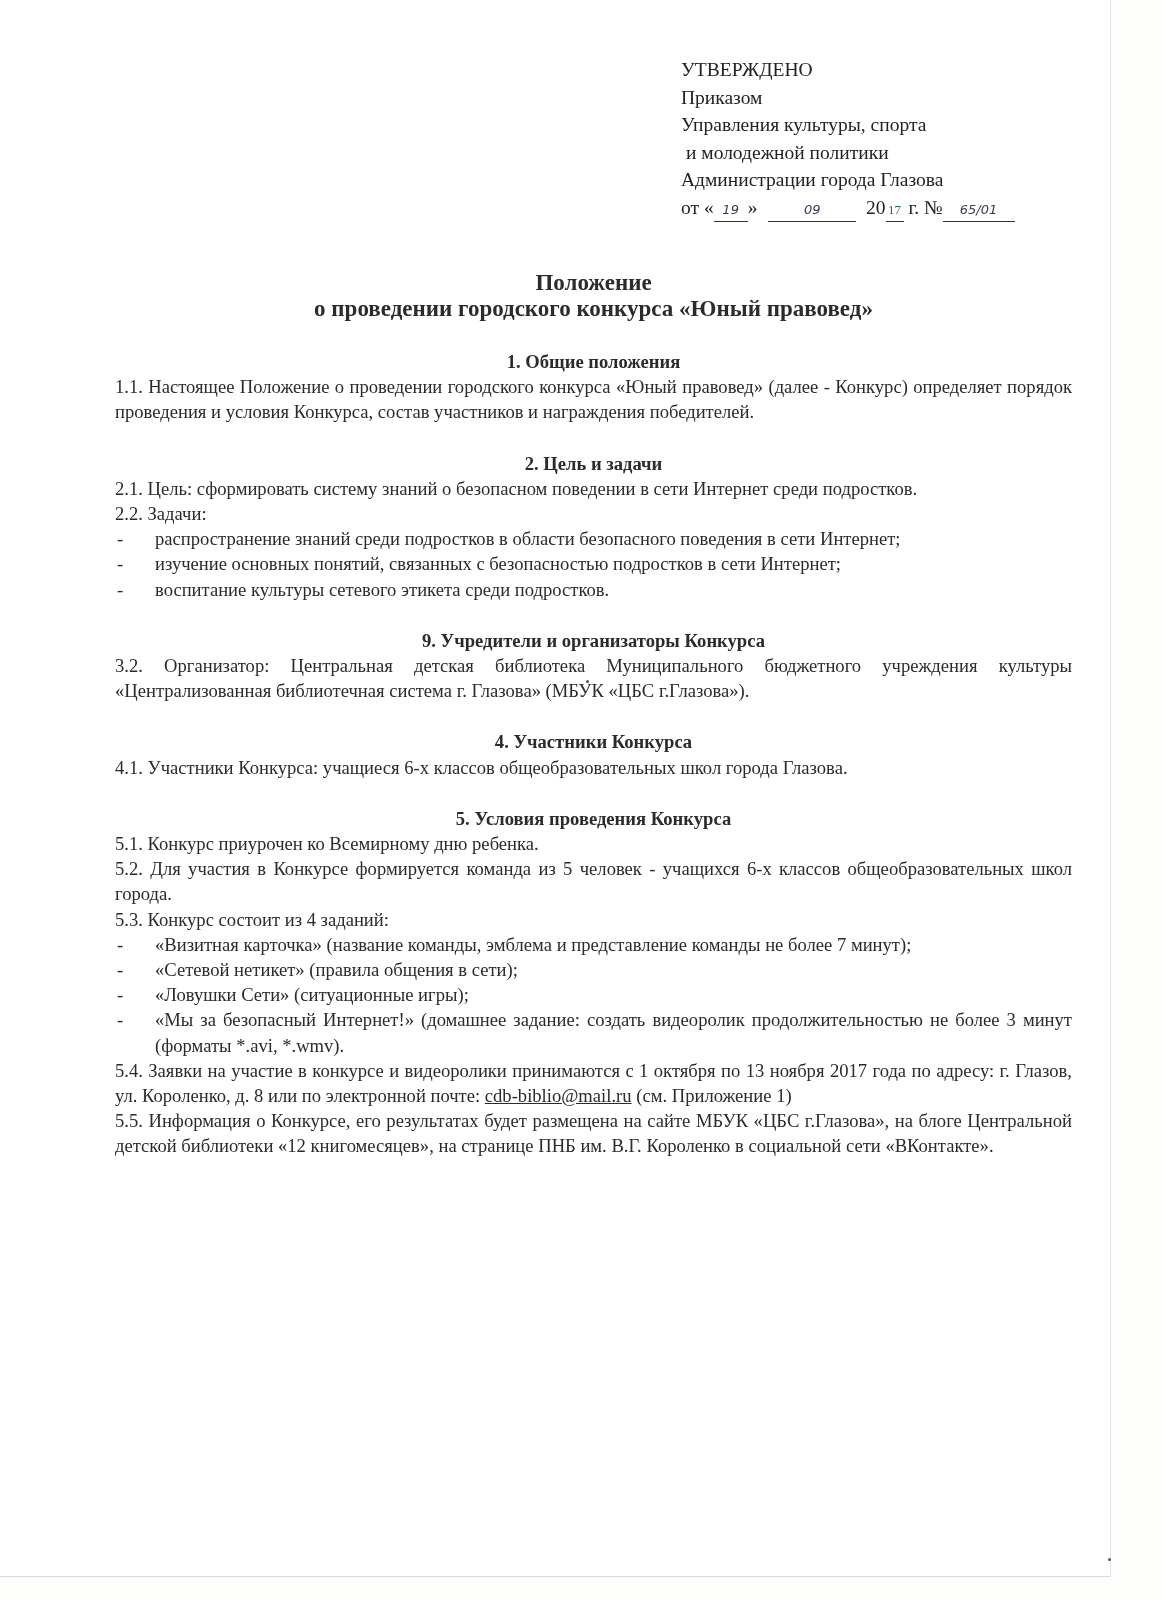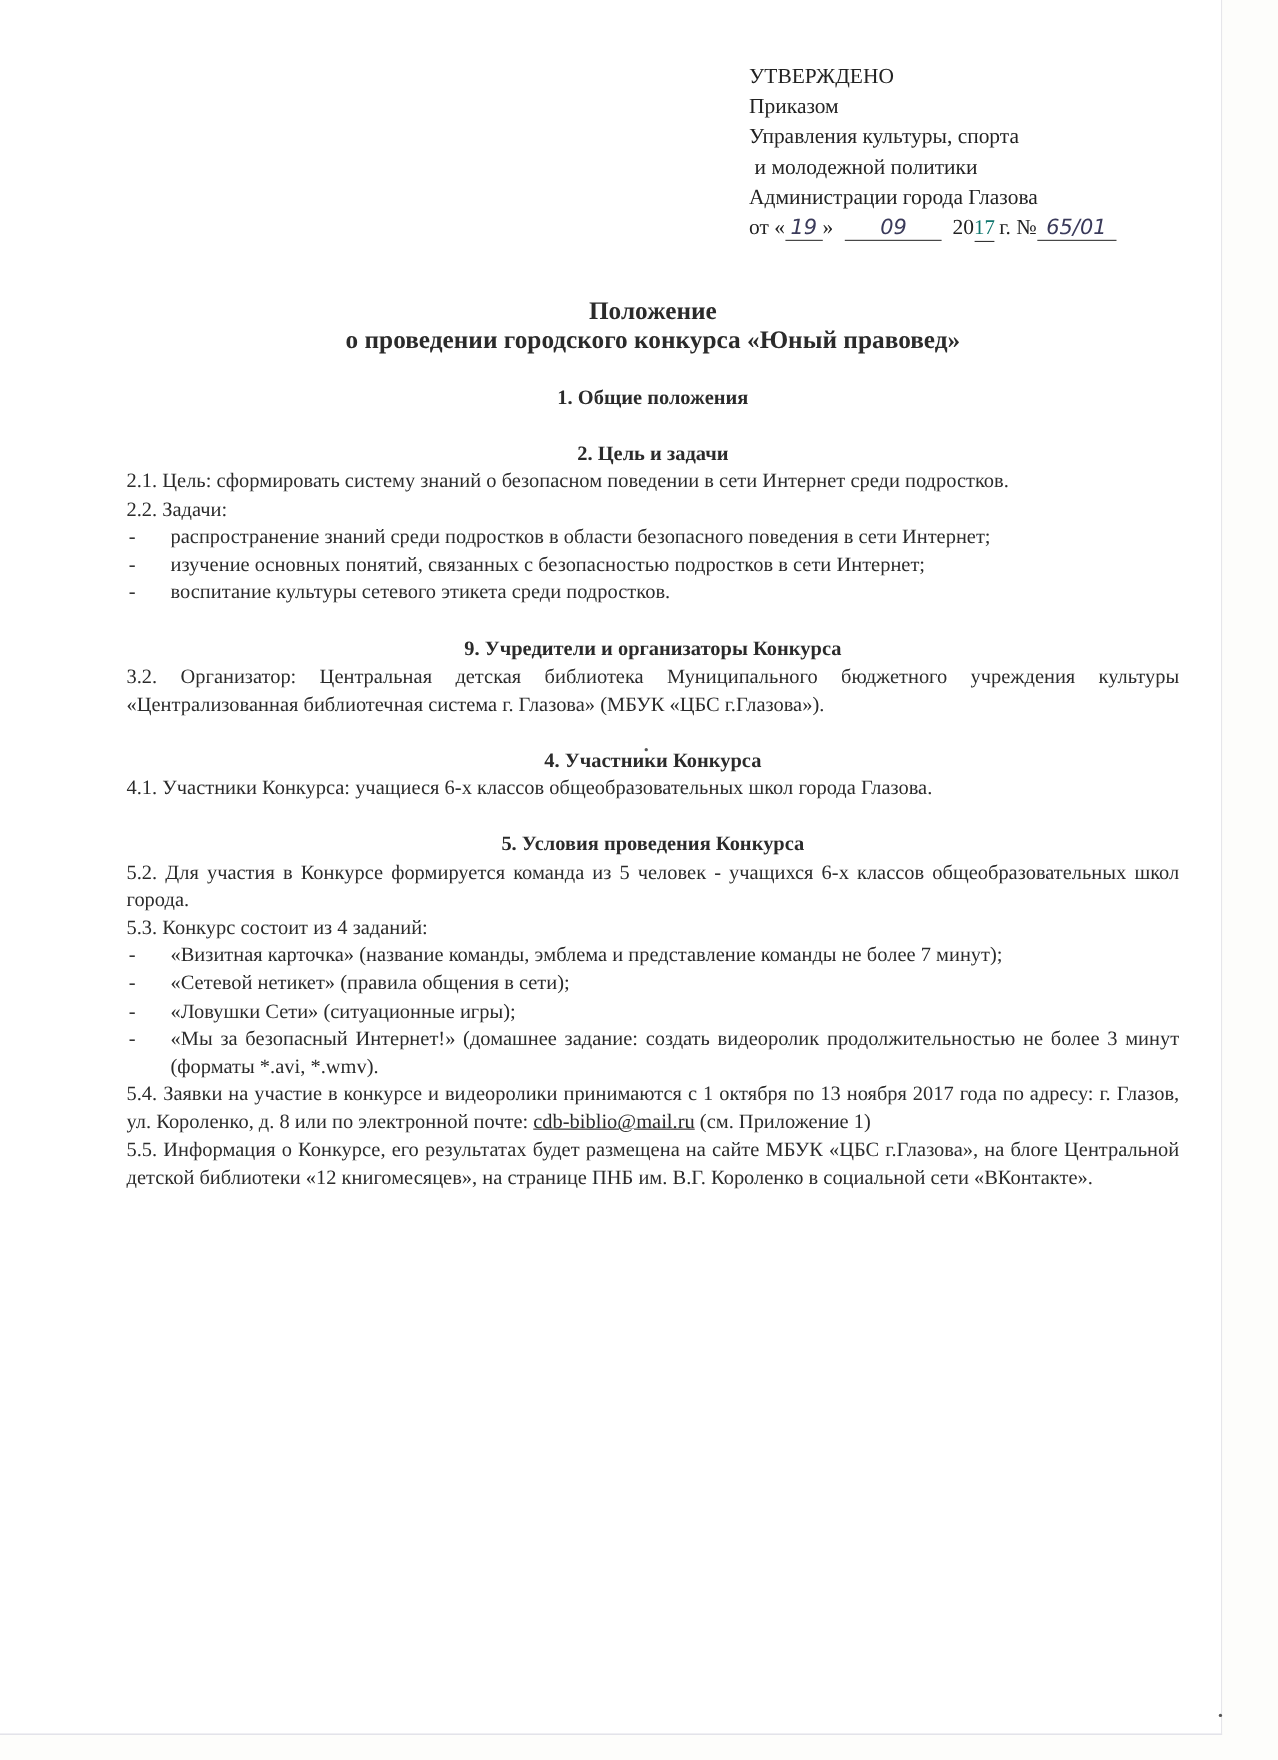--- a/index.html
+++ b/index.html
@@ -19,21 +19,21 @@
   .sheet { position: absolute; left: 0; top: 0; width: 1162px; height: 1600px; }
 
   .approval {
     position: absolute; left: 681px; top: 56px;
     font-size: 19.5px; line-height: 27.5px; color: #222;
   }
   .approval div { white-space: nowrap; }
   .approval .indent { padding-left: 5px; }
   .hand {
     font-family: "DejaVu Sans", sans-serif; font-style: italic;
-    color: #3a3a5a; font-size: 19px; display: inline-block;
+    color: #3a3a5a; font-size: 13px; display: inline-block;
     border-bottom: 1px solid #333; text-align: center; line-height: 22px;
   }
   .hand.day { width: 34px; }
   .hand.month { width: 88px; margin-left: 6px; }
   .hand.yr { width: 18px; font-style: normal; font-family: "Liberation Serif", serif; color:#0f766e; }
   .hand.num { width: 72px; }
 
   .content {
     position: absolute; left: 115px; top: 270px; width: 957px;
     font-size: 18.6px; line-height: 25.2px;
@@ -70,20 +70,21 @@
       &nbsp;<span>20</span><span class="hand yr">17</span><span> г. №</span><span class="hand num">65/01</span>
     </div>
   </div>
 
   <div class="content">
     <div class="title">Положение</div>
     <div class="title">о проведении городского конкурса «Юный правовед»</div>
     <div class="gap1"></div>
 
     <div class="h">1. Общие положения</div>
+    <div class="p">1.1. Настоящее Положение о проведении городского конкурса «Юный правовед» (далее - Конкурс) определяет порядок проведения и условия Конкурса, состав участников и награждения победителей.</div>
     <div class="gap2"></div>
 
     <div class="h">2. Цель и задачи</div>
     <div class="p">2.1. Цель: сформировать систему знаний о безопасном поведении в сети Интернет среди подростков.</div>
     <div class="p">2.2. Задачи:</div>
     <ul class="dash">
       <li><span class="dash-mark">-</span><span>распространение знаний среди подростков в области безопасного поведения в сети Интернет;</span></li>
       <li><span class="dash-mark">-</span><span>изучение основных понятий, связанных с безопасностью подростков в сети Интернет;</span></li>
       <li><span class="dash-mark">-</span><span>воспитание культуры сетевого этикета среди подростков.</span></li>
     </ul>
@@ -91,20 +92,21 @@
 
     <div class="h">9. Учредители и организаторы Конкурса</div>
     <div class="p">3.2. Организатор: Центральная детская библиотека Муниципального бюджетного учреждения культуры «Централизованная библиотечная система г. Глазова» (МБУК «ЦБС г.Глазова»).</div>
     <div class="gap2"></div>
 
     <div class="h">4. Участники Конкурса</div>
     <div class="p">4.1. Участники Конкурса: учащиеся 6-х классов общеобразовательных школ города Глазова.</div>
     <div class="gap2"></div>
 
     <div class="h">5. Условия проведения Конкурса</div>
+    <div class="p">5.1. Конкурс приурочен ко Всемирному дню ребенка.</div>
     <div class="p">5.2. Для участия в Конкурсе формируется команда из 5 человек - учащихся 6-х классов общеобразовательных школ города.</div>
     <div class="p">5.3. Конкурс состоит из 4 заданий:</div>
     <ul class="dash">
       <li><span class="dash-mark">-</span><span class="b">«Визитная карточка»</span><span> (название команды, эмблема и представление команды не более 7 минут);</span></li>
       <li><span class="dash-mark">-</span><span class="b">«Сетевой нетикет»</span><span> (правила общения в сети);</span></li>
       <li><span class="dash-mark">-</span><span class="b">«Ловушки Сети»</span><span> (ситуационные игры);</span></li>
       <li><span class="dash-mark">-</span><span class="b">«Мы за безопасный Интернет!»</span><span> (домашнее задание: создать видеоролик продолжительностью не более 3 минут (форматы *.avi, *.wmv).</span></li>
     </ul>
     <div class="p"><span>5.4. Заявки на участие в конкурсе и видеоролики принимаются с 1 октября по 13 ноября 2017 года по адресу: г. Глазов, ул. Короленко, д. 8 или по электронной почте: </span><span class="u">cdb-biblio@mail.ru</span><span> (см. Приложение 1)</span></div>
     <div class="p">5.5. Информация о Конкурсе, его результатах будет размещена на сайте МБУК «ЦБС г.Глазова», на блоге Центральной детской библиотеки «12 книгомесяцев», на странице ПНБ им. В.Г. Короленко в социальной сети «ВКонтакте».</div>

